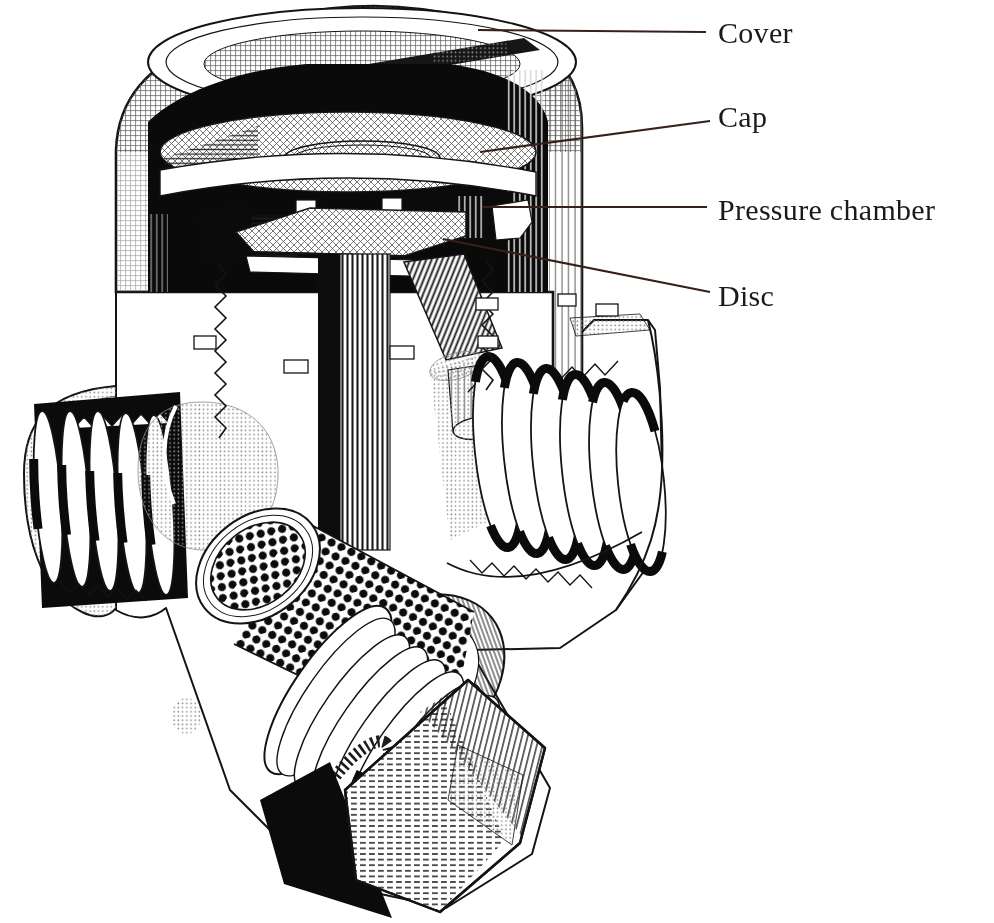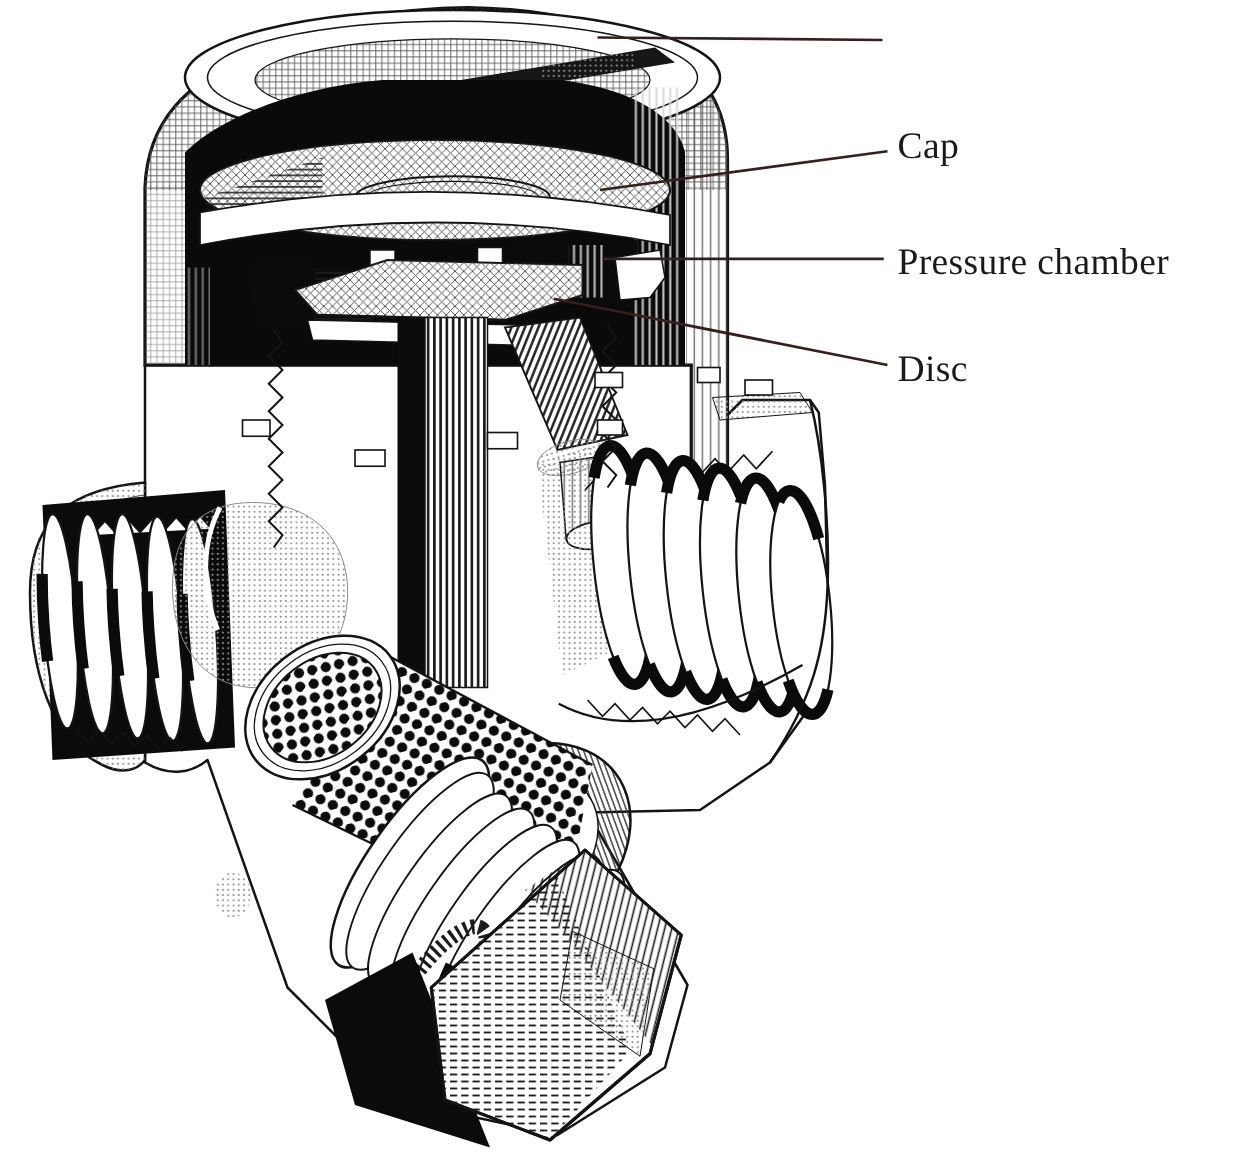--- a/index.html
+++ b/index.html
@@ -220,16 +220,17 @@
   </g>
 
   <g stroke="#35201a" stroke-width="2.2">
     <line x1="478" y1="30" x2="706" y2="32"></line>
     <line x1="480" y1="152" x2="710" y2="121"></line>
     <line x1="482" y1="207" x2="707" y2="207"></line>
     <line x1="443" y1="239" x2="710" y2="292"></line>
   </g>
 </svg>
 
+<div class="part-label" style="top:15px">Cover</div>
 <div class="part-label" style="top:99px">Cap</div>
 <div class="part-label" style="top:278px">Disc</div>
 <div class="part-label" style="top:192px">Pressure chamber</div>
 </div>
 
 </body></html>

